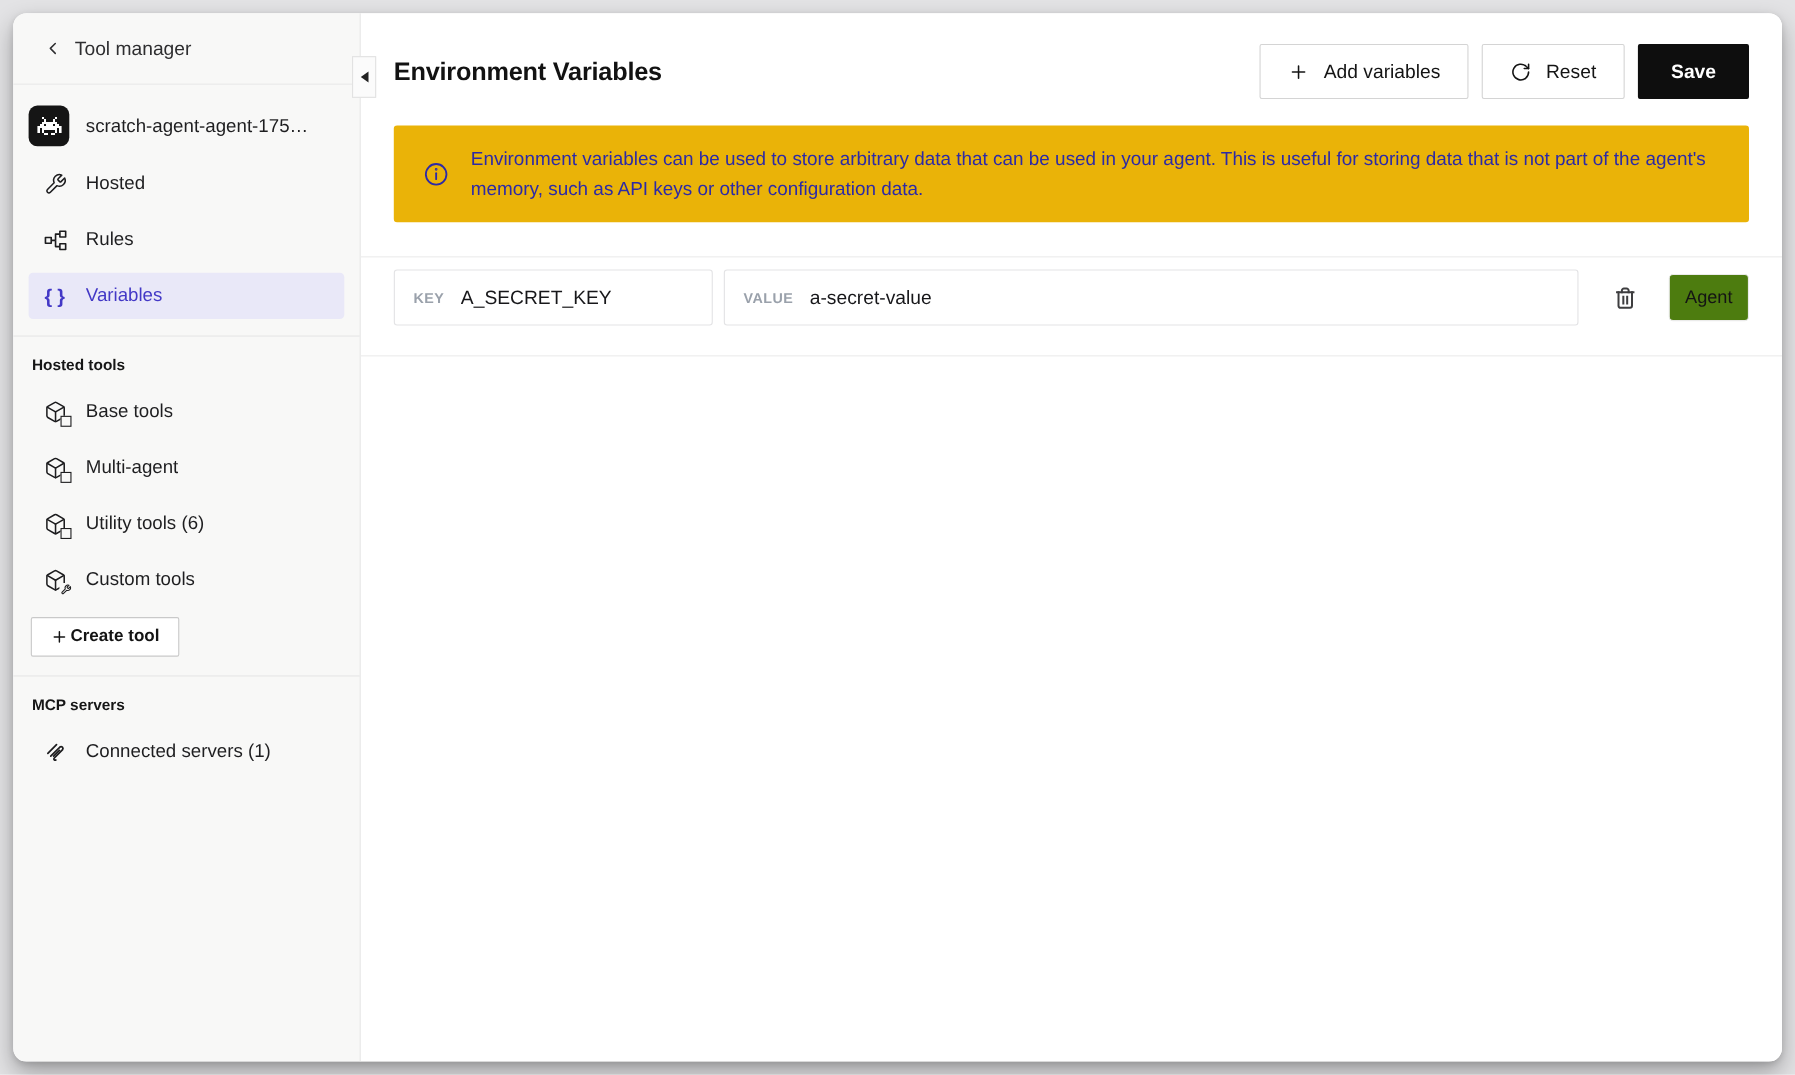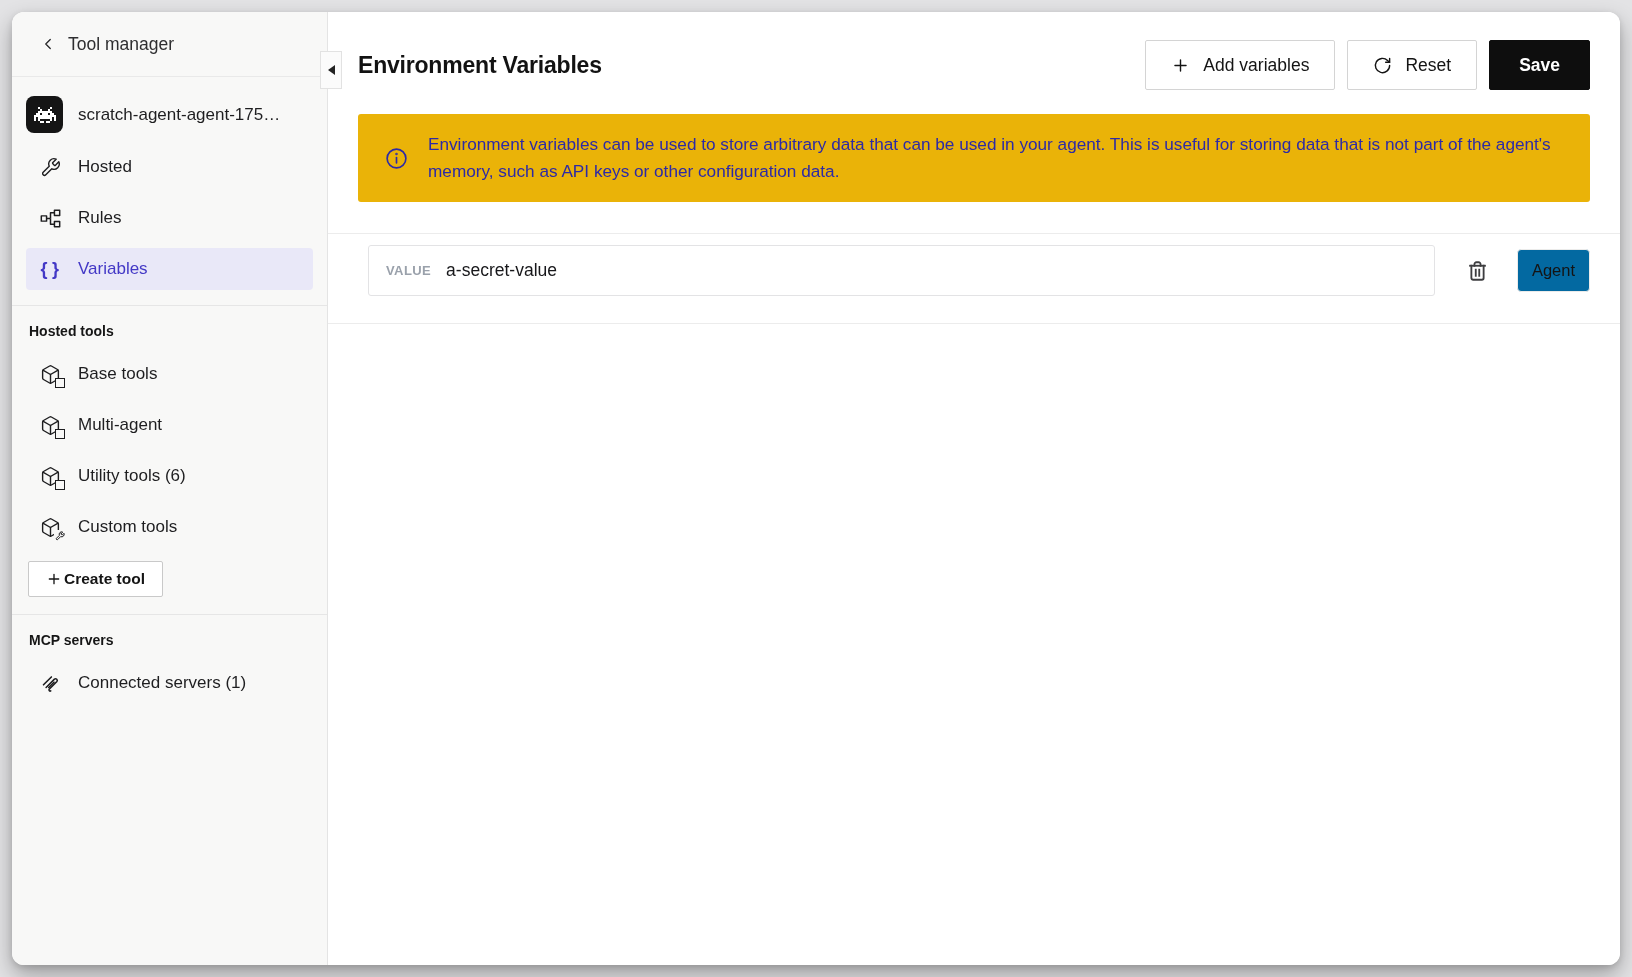--- a/index.html
+++ b/index.html
@@ -138,21 +138,21 @@
   .field.value { flex: 1; margin-left: 10px; }
   .field-label { font-size: 13px; font-weight: 600; color: #9aa1ab; letter-spacing: 0.4px; flex: none; }
   .field input {
     border: none; outline: none; background: transparent;
     font-size: 17.5px; color: #17171a; width: 100%;
     font-family: "Liberation Sans", sans-serif;
   }
   .row-actions { display: flex; align-items: center; margin-left: 32px; gap: 29px; }
   .icon-btn { background: none; border: none; cursor: pointer; padding: 0; display: flex; }
   .scope-badge {
-    background: #0369a1;
+    background: #4d7c0f;
     border: 1px solid #ebebea;
     border-radius: 4px;
     padding: 11px 14px;
     font-size: 16.5px; font-weight: 500; color: #141414;
     cursor: pointer;
     font-family: "Liberation Sans", sans-serif;
   }
   .fill-rest { flex: 1; }
 </style>
 </head>
@@ -353,20 +353,24 @@
             <circle cx="12" cy="7.6" r="0.4" fill="#2d2aa6"></circle>
           </svg>
       </span>
       <span class="txt">Environment variables can be used to store arbitrary data that can be used in your agent. This is useful for storing data that is not part of the agent's memory, such as API keys or other configuration data.</span>
     </div>
 
     <div class="spacer-after-banner"></div>
     <hr class="rule">
 
     <div class="var-row">
+      <div class="field key">
+        <span class="field-label">KEY</span>
+        <input type="text" value="A_SECRET_KEY" style="">
+      </div>
       <div class="field value">
         <span class="field-label">VALUE</span>
         <input type="text" value="a-secret-value" style="">
       </div>
       <div class="row-actions">
         <button class="icon-btn">
           <span style="display:flex;">
             <svg width="21" height="22" viewBox="0 0 24 24" fill="none" stroke="#3e3e40" stroke-width="2.1" stroke-linecap="square" stroke-linejoin="round">
                 <path d="M3.5 6h17"></path>
                 <path d="M19 6v14a2 2 0 0 1-2 2H7a2 2 0 0 1-2-2V6"></path>

